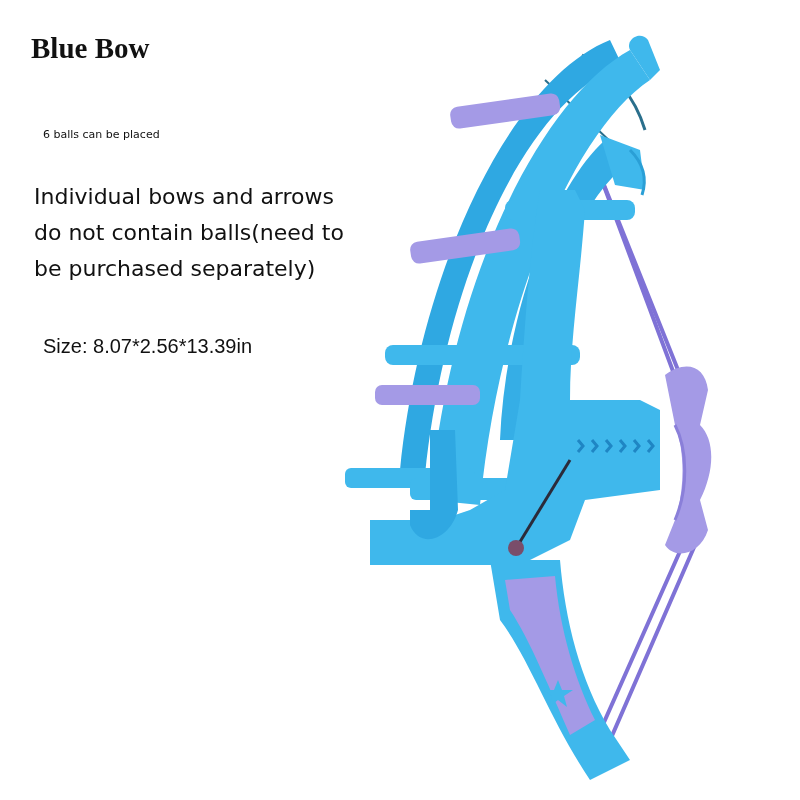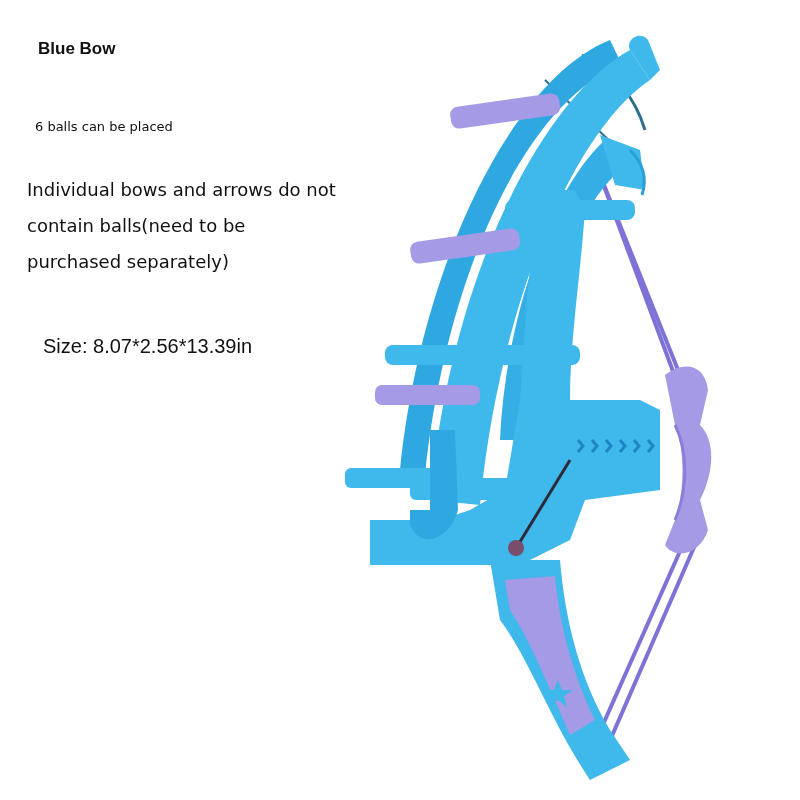--- a/index.html
+++ b/index.html
@@ -12,42 +12,42 @@
       height: 800px;
       position: relative;
       overflow: hidden;
       font-family: "DejaVu Sans", sans-serif;
       color: #111111;
     }
     .title {
       position: absolute;
       left: 27px;
       top: 28px;
-      font-family: Liberation Sans, sans-serif;
+      font-family: Liberation Serif, serif;
       font-weight: bold;
-      font-size: 17px;
+      font-size: 29px;
       letter-spacing: 0px;
-      margin: 11px;
+      margin: 4px;
     }
     .line {
       position: absolute;
       left: 27px;
-      font-size: 13px;
-      margin: 8px;
+      font-size: 11px;
+      margin: 16px;
       line-height: 36px;
     }
     .l1 { top: 101px; }
     .desc {
       position: absolute;
       left: 27px;
       top: 172px;
       width: 310px;
-      font-size: 18px;
+      font-size: 22px;
       line-height: 36px;
-      margin: 0;
+      margin: 7px;
     }
     .size {
       position: absolute;
       left: 27px;
       top: 312px;
       font-family: "Liberation Sans", sans-serif;
       font-size: 20px;
       line-height: 36px;
       margin: 16px;
     }

